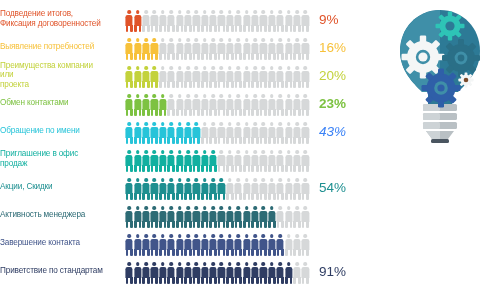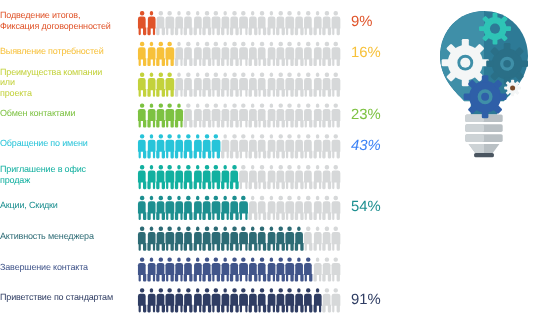--- a/index.html
+++ b/index.html
@@ -532,20 +532,21 @@
             <span class="leg-l"></span>
             <span class="leg-r"></span>
           </div>
           <div class="person" style="color: rgb(214, 216, 217);">
             <span class="head"></span>
             <span class="body"></span>
             <span class="leg-l"></span>
             <span class="leg-r"></span>
           </div>
         </div>
+        <div class="row-value" style="color: rgb(195, 210, 60);">20%</div>
       </div>
       <div class="row" style="top: 89px;">
         <div class="row-label" style="color: rgb(125, 194, 66);">Обмен контактами</div>
         <div class="row-pictogram">
           <div class="person" style="color: rgb(125, 194, 66);">
             <span class="head"></span>
             <span class="body"></span>
             <span class="leg-l"></span>
             <span class="leg-r"></span>
           </div>
@@ -669,21 +670,21 @@
             <span class="leg-l"></span>
             <span class="leg-r"></span>
           </div>
           <div class="person" style="color: rgb(214, 216, 217);">
             <span class="head"></span>
             <span class="body"></span>
             <span class="leg-l"></span>
             <span class="leg-r"></span>
           </div>
         </div>
-        <div class="row-value" style="color: rgb(125, 194, 66);">23%</div>
+        <div class="row-value" style="color: rgb(125, 194, 66); font-weight: bold;">23%</div>
       </div>
       <div class="row" style="top: 117px;">
         <div class="row-label" style="color: rgb(39, 196, 217);">Обращение по имени</div>
         <div class="row-pictogram">
           <div class="person" style="color: rgb(39, 196, 217);">
             <span class="head"></span>
             <span class="body"></span>
             <span class="leg-l"></span>
             <span class="leg-r"></span>
           </div>

